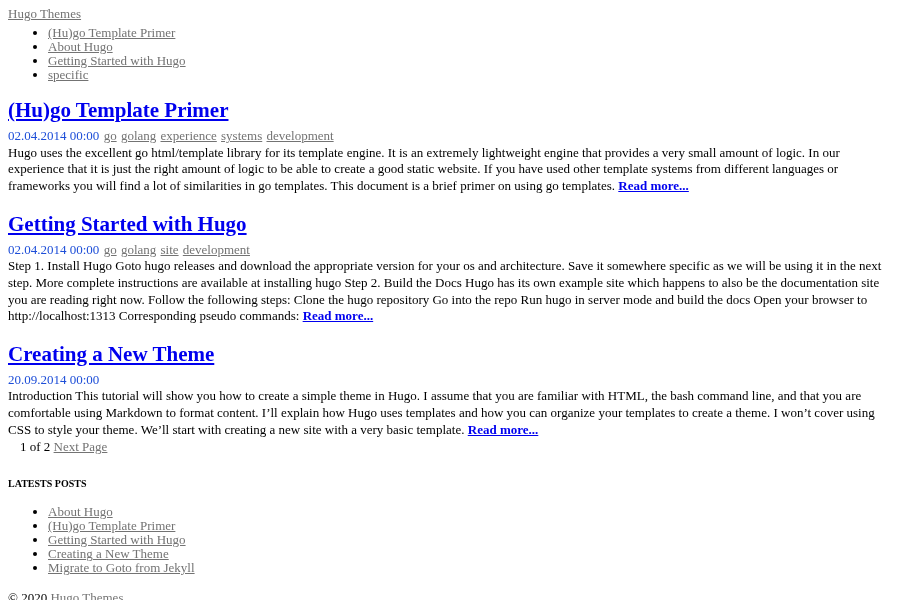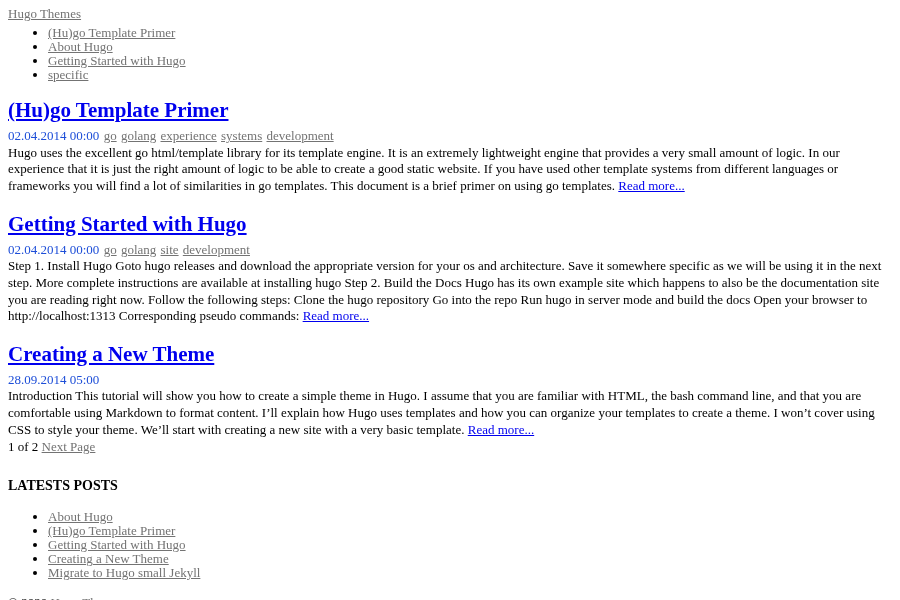--- a/index.html
+++ b/index.html
@@ -69,29 +69,30 @@
     margin-left: 1px;
   }
   .post-body {
     font-size: 13px;
     line-height: 1.28;
     margin: 0;
     text-align: left;
   }
   .post-body a.readmore {
     color: #0000ee;
+    font-weight: bold;
   }
   .pagination {
     font-size: 13px;
-    margin: 1px 0 0 0;
+    margin: 1px 0 0 12px;
     line-height: 1.3;
   }
   .section-heading {
     font-family: "Liberation Serif", "DejaVu Serif", serif;
-    font-size: 14px;
+    font-size: 10px;
     font-weight: bold;
     margin: 22px 0 16px 0;
   }
   ul.latest-list {
     margin: 4px 0 0 0;
     padding-left: 40px;
     list-style-type: disc;
   }
   ul.latest-list li {
     margin: 0;
@@ -155,41 +156,41 @@
       <span>Step 1. Install Hugo Goto hugo releases and download the appropriate version for your os and architecture. Save it somewhere specific as we will be using it in the next step. More complete instructions are available at installing hugo Step 2. Build the Docs Hugo has its own example site which happens to also be the documentation site you are reading right now. Follow the following steps: Clone the hugo repository Go into the repo Run hugo in server mode and build the docs Open your browser to http://localhost:1313 Corresponding pseudo commands:</span>
       <a href="#" class="readmore">Read more...</a>
     </div>
   </article>
 
   <article class="post">
     <h2 class="post-title">
       <a href="#">Creating a New Theme</a>
     </h2>
     <div class="post-meta">
-      <span class="date">28.09.2014 05:00</span>
+      <span class="date">20.09.2014 00:00</span>
     </div>
     <div class="post-body">
       <span>Introduction This tutorial will show you how to create a simple theme in Hugo. I assume that you are familiar with HTML, the bash command line, and that you are comfortable using Markdown to format content. I’ll explain how Hugo uses templates and how you can organize your templates to create a theme. I won’t cover using CSS to style your theme. We’ll start with creating a new site with a very basic template.</span>
       <a href="#" class="readmore">Read more...</a>
     </div>
   </article>
 
   <div class="pagination">
     <span>1 of 2</span>
     <a href="#">Next Page</a>
   </div>
 
   <h3 class="section-heading">LATESTS POSTS</h3>
 
   <ul class="latest-list">
     <li><a href="#">About Hugo</a></li>
     <li><a href="#">(Hu)go Template Primer</a></li>
     <li><a href="#">Getting Started with Hugo</a></li>
     <li><a href="#">Creating a New Theme</a></li>
-    <li><a href="#">Migrate to Hugo small Jekyll</a></li>
+    <li><a href="#">Migrate to Goto from Jekyll</a></li>
   </ul>
 
   <footer class="site-footer">
     <span>© 2020</span>
     <a href="#">Hugo Themes</a>
   </footer>
 
 </div>
 
 </body></html>

